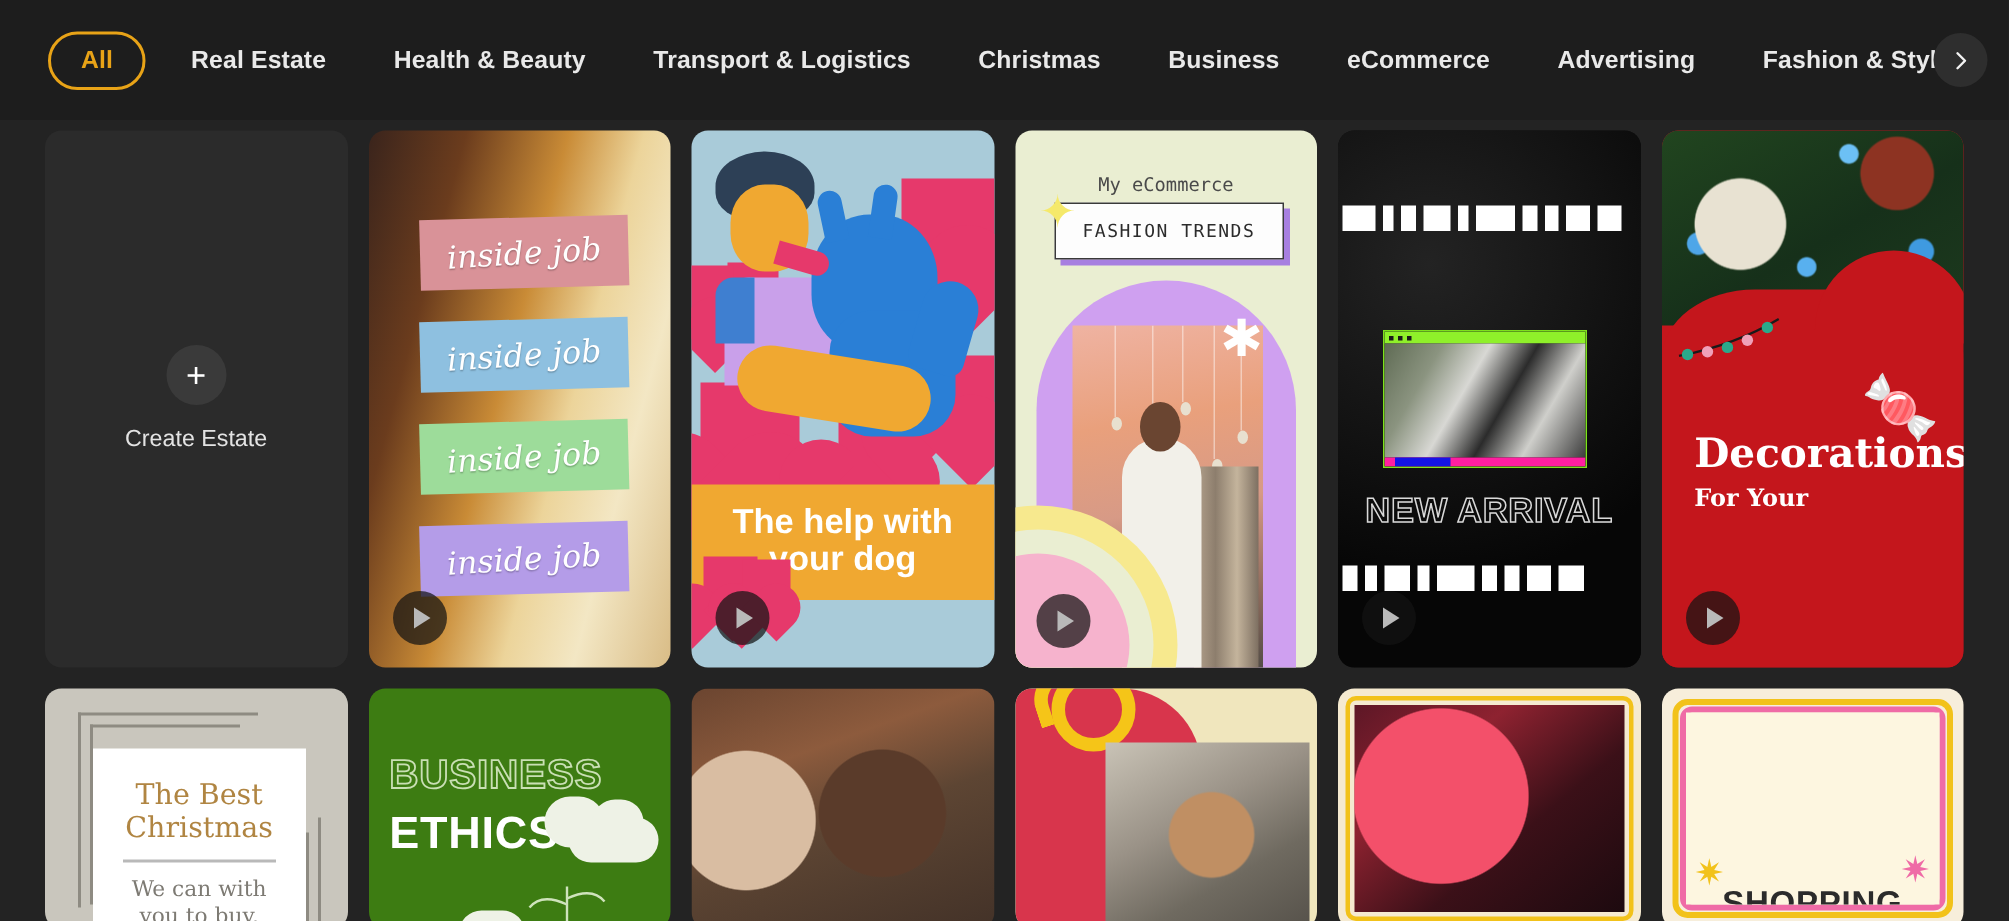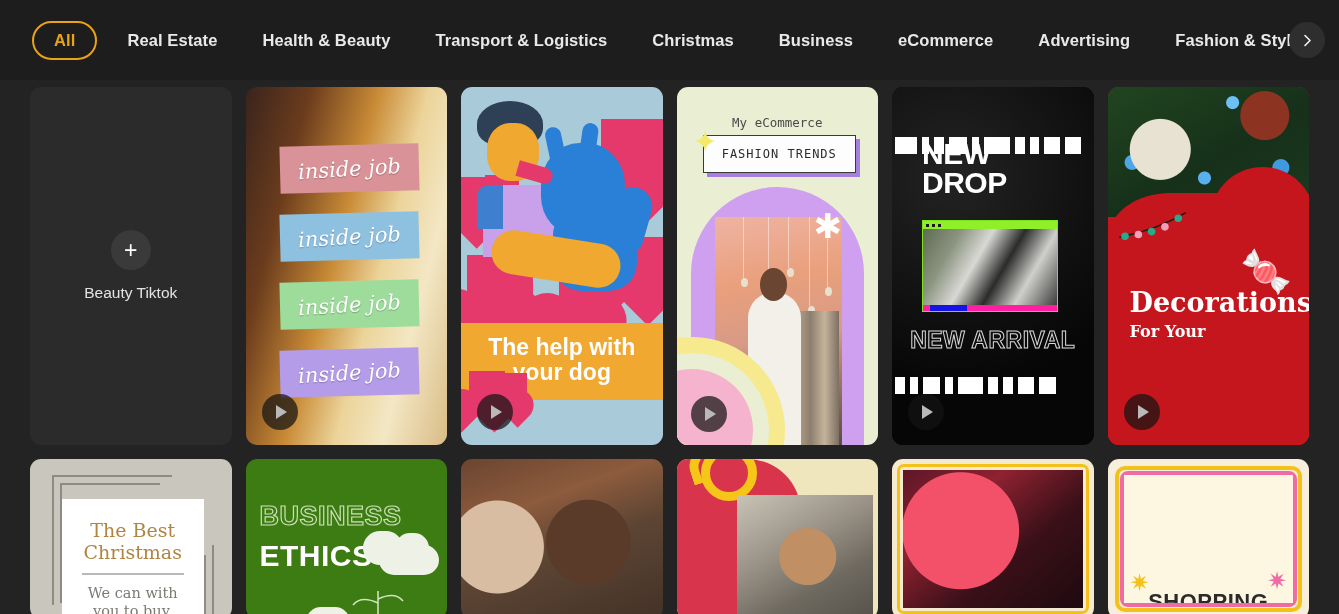--- a/index.html
+++ b/index.html
@@ -331,21 +331,21 @@
     <svg viewBox="0 0 24 24">
       <path d="M8 4 L16 12 L8 20" fill="none" stroke="#f2f2f2" stroke-width="2.6" stroke-linecap="round" stroke-linejoin="round"></path>
     </svg>
   </div>
 </div>
 
 <div id="grid">
 
   <div class="card" id="create">
     <div id="create-plus">+</div>
-    <div id="create-label">Beauty Tiktok</div>
+    <div id="create-label">Create Estate</div>
   </div>
 
   <div class="card c-ij">
     <div class="ij-bar" style="top:58px;background:#d99298;transform:rotate(-1.5deg)">
       <span>inside job</span>
     </div>
     <div class="ij-bar" style="top:126px;background:#8ec0e0;transform:rotate(-1.5deg)">
       <span>inside job</span>
     </div>
     <div class="ij-bar" style="top:194px;background:#9ddc9a;transform:rotate(-1.5deg)">
@@ -426,24 +426,20 @@
         <i style="width:4%"></i>
         <i style="width:5%"></i>
         <i style="width:9%"></i>
       <i style="width:4%"></i>
         <i style="width:13%"></i>
         <i style="width:5%"></i>
         <i style="width:5%"></i>
       <i style="width:8%"></i>
         <i style="width:8%"></i>
     </div>
-    <div id="nd-title">
-      <div>NEW</div>
-      <div>DROP</div>
-    </div>
     <div id="nd-win">
       <div id="nd-winbar">
           <i></i>
           <i></i>
           <i></i>
         </div>
       <div id="nd-img"></div>
       <div id="nd-foot">
           <i></i>
         </div>

